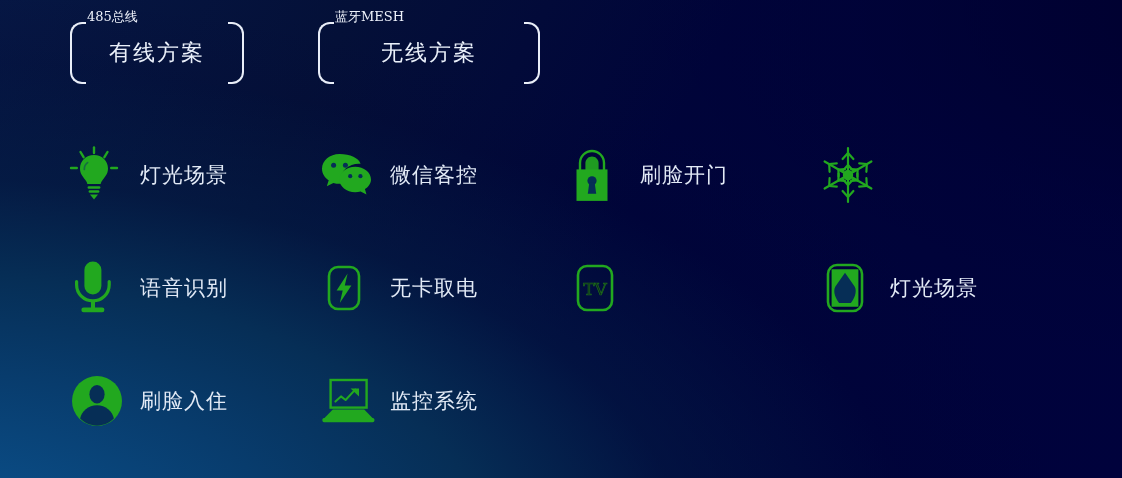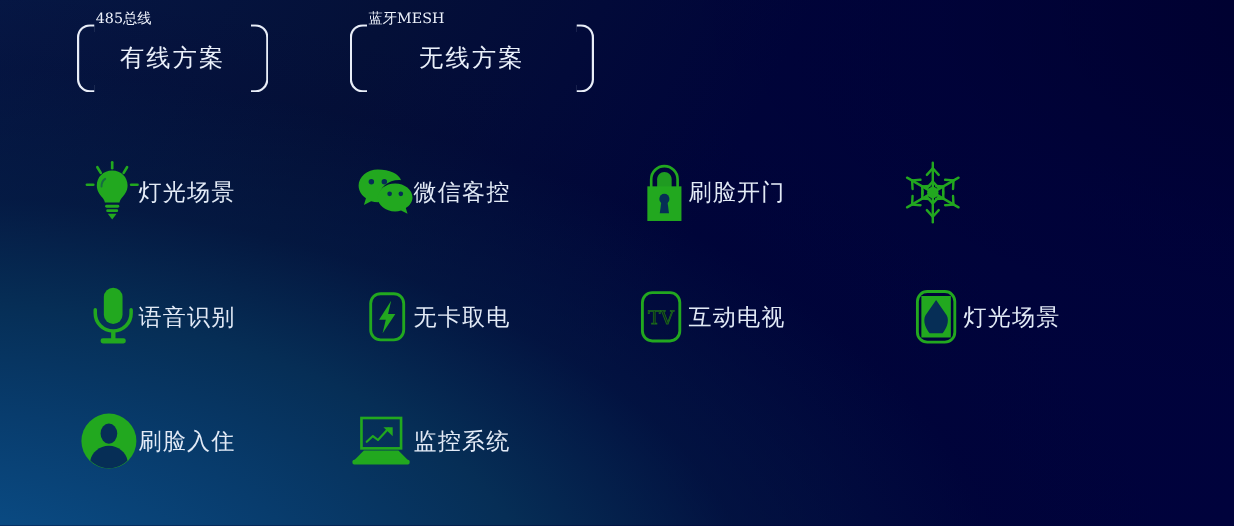--- a/index.html
+++ b/index.html
@@ -66,25 +66,26 @@
   #grid {
     position:absolute;
     left:70px; top:118px;
     width:1000px;
     display:grid;
     grid-template-columns:repeat(4,250px);
     grid-template-rows:repeat(3,113px);
   }
   .cell {
     display:flex; align-items:center;
+    gap:14px;
   }
   .cell .ic {
     width:56px; height:60px;
     flex:0 0 56px;
-    display:flex; align-items:center; justify-content:flex-end;
+    display:flex; align-items:center; justify-content:flex-start;
   }
   .cell .ic svg { display:block; overflow:visible; }
   .cell .lbl {
     font-family:"DejaVu Serif","Liberation Serif",serif;
     font-size:21px;
     color:#e2eaf6;
     letter-spacing:1px;
     white-space:nowrap;
   }
 </style>
@@ -240,21 +241,20 @@
       <span class="lbl">无卡取电</span>
     </div>
 
     <div class="cell">
       <span class="ic">
         <svg width="50" height="52" viewBox="0 0 50 52">
           <rect x="8" y="4" width="34" height="44" rx="9" fill="none" stroke="#22a81f" stroke-width="2.6"></rect>
           <text x="25" y="32.6" text-anchor="middle" font-family="DejaVu Serif, Liberation Serif, serif" font-size="17" fill="#0d2a1a" stroke="#1c6b1c" stroke-width="0.7">TV</text>
         </svg>
       </span>
-      <span class="lbl">互动电视</span>
     </div>
 
     <div class="cell">
       <span class="ic">
         <svg width="50" height="54" viewBox="0 0 50 54">
           <rect x="8" y="4" width="34" height="46" rx="9" fill="none" stroke="#22a81f" stroke-width="2.6"></rect>
           <path d="M11.6 8.2h26.8v37.6H11.6z" fill="#22a81f"></path>
           <path d="M25 11.8 34.6 25.5c1.5 2.2 1.4 6.2.3 9.3-1 2.9-2.6 5.3-4 7.2H19.1c-1.4-1.9-3-4.3-4-7.2-1.1-3.1-1.2-7.1.3-9.3z" fill="#062e56"></path>
         </svg>
       </span>

